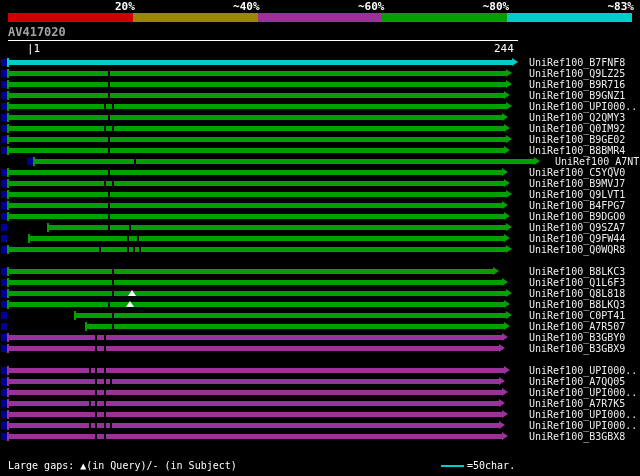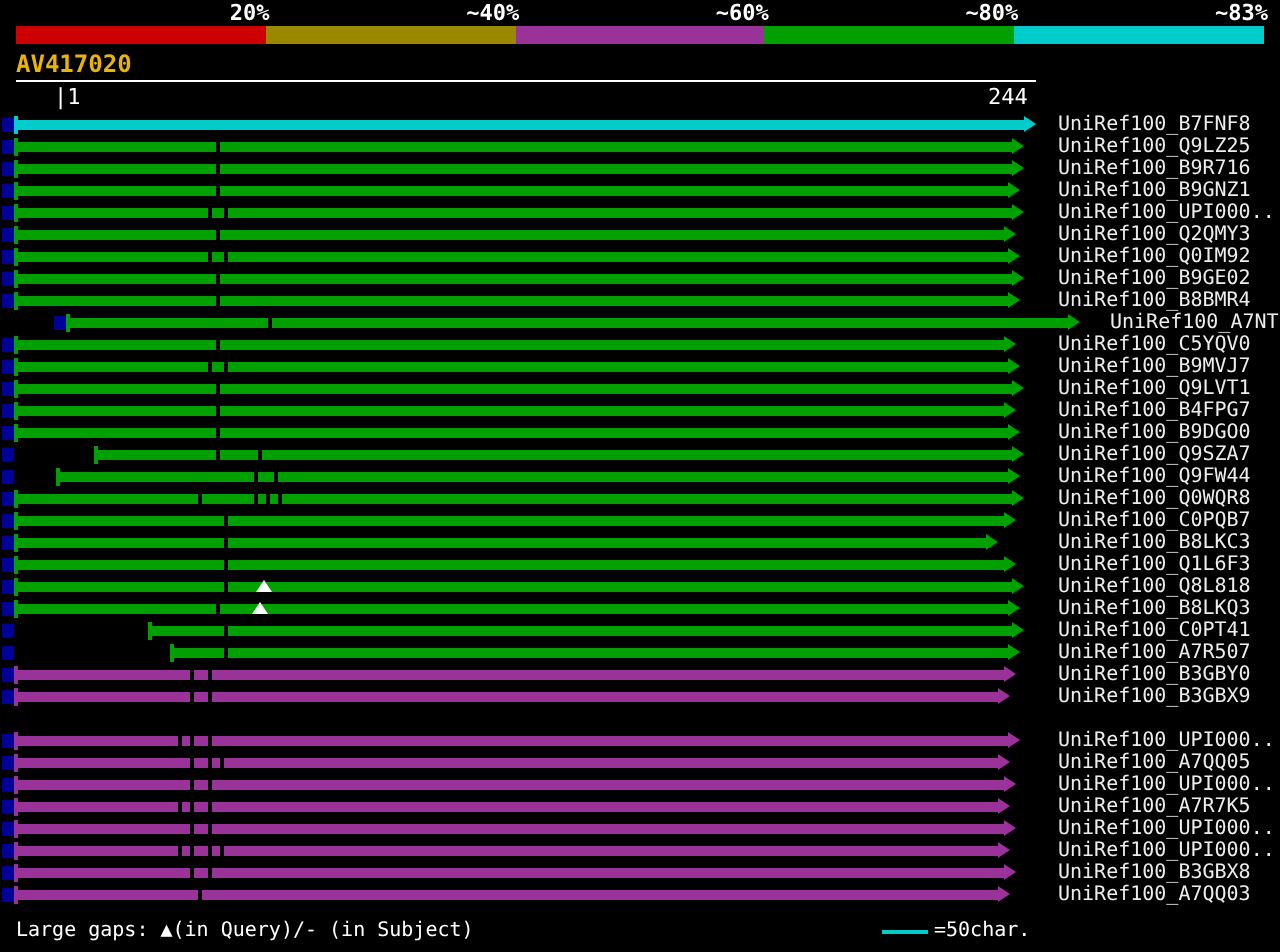--- a/index.html
+++ b/index.html
@@ -4,21 +4,21 @@
 <style>
   html,body{margin:0;padding:0;}
   body{
     width:640px;height:476px;background:#000;position:relative;overflow:hidden;
     font-family:"DejaVu Sans Mono","Liberation Mono",monospace;
   }
   .seg-label{position:absolute;top:1px;width:60px;text-align:right;color:#fff;
              font-size:11px;font-weight:bold;line-height:11px;white-space:nowrap;}
   #scale-bar{position:absolute;left:8px;top:13px;height:9px;width:624px;display:flex;}
   .seg{height:9px;}
-  #query-name{position:absolute;left:8px;top:26px;color:#eab308;font-size:12px;
+  #query-name{position:absolute;left:8px;top:26px;color:#a3a3a3;font-size:12px;
               font-weight:bold;line-height:12px;letter-spacing:0;}
   #sep{position:absolute;left:8px;top:40px;width:510px;height:1px;background:#fff;}
   .ruler-label{position:absolute;top:43px;color:#fff;font-size:11px;line-height:11px;white-space:nowrap;}
   #plot{position:absolute;left:0;top:57px;width:640px;height:397px;}
   .row{position:absolute;left:0;width:640px;height:11px;}
   .marker{position:absolute;left:1px;top:2px;width:6px;height:7px;background:#000099;}
   .bar{position:absolute;top:3px;height:5px;}
   .tick{position:absolute;top:1px;width:2px;height:9px;}
   .arrow{position:absolute;top:1px;width:0;height:0;
          border-top:4px solid transparent;border-bottom:4px solid transparent;
@@ -201,28 +201,20 @@
       <div class="marker"></div>
       <div class="tick" style="left: 7px; background: rgb(0, 160, 0);"></div>
       <div class="bar" style="left: 8px; width: 498.704px; background: rgb(0, 160, 0);"></div>
       <div class="arrow" style="left: 505.704px; border-left-color: rgb(0, 160, 0);"></div>
       <div class="gap" style="left: 99.3457px;"></div>
       <div class="gap" style="left: 126.63px;"></div>
       <div class="gap" style="left: 132.926px;"></div>
       <div class="gap" style="left: 139.222px;"></div>
       <div class="hit-label">UniRef100_Q0WQR8</div>
     </div>
-    <div class="row" style="top: 198px;">
-      <div class="marker"></div>
-      <div class="tick" style="left: 7px; background: rgb(0, 160, 0);"></div>
-      <div class="bar" style="left: 8px; width: 494.506px; background: rgb(0, 160, 0);"></div>
-      <div class="arrow" style="left: 501.506px; border-left-color: rgb(0, 160, 0);"></div>
-      <div class="gap" style="left: 111.938px;"></div>
-      <div class="hit-label">UniRef100_C0PQB7</div>
-    </div>
     <div class="row" style="top: 209px;">
       <div class="marker"></div>
       <div class="tick" style="left: 7px; background: rgb(0, 160, 0);"></div>
       <div class="bar" style="left: 8px; width: 486.111px; background: rgb(0, 160, 0);"></div>
       <div class="arrow" style="left: 493.111px; border-left-color: rgb(0, 160, 0);"></div>
       <div class="gap" style="left: 111.938px;"></div>
       <div class="hit-label">UniRef100_B8LKC3</div>
     </div>
     <div class="row" style="top: 220px;">
       <div class="marker"></div>
@@ -345,25 +337,17 @@
     </div>
     <div class="row" style="top: 374px;">
       <div class="marker"></div>
       <div class="tick" style="left: 7px; background: rgb(153, 51, 153);"></div>
       <div class="bar" style="left: 8px; width: 494.506px; background: rgb(153, 51, 153);"></div>
       <div class="arrow" style="left: 501.506px; border-left-color: rgb(153, 51, 153);"></div>
       <div class="gap" style="left: 95.1481px;"></div>
       <div class="gap" style="left: 103.543px;"></div>
       <div class="hit-label">UniRef100_B3GBX8</div>
     </div>
-    <div class="row" style="top: 385px;">
-      <div class="marker"></div>
-      <div class="tick" style="left: 7px; background: rgb(153, 51, 153);"></div>
-      <div class="bar" style="left: 8px; width: 492.407px; background: rgb(153, 51, 153);"></div>
-      <div class="arrow" style="left: 499.407px; border-left-color: rgb(153, 51, 153);"></div>
-      <div class="gap" style="left: 99.3457px;"></div>
-      <div class="hit-label">UniRef100_A7QQ03</div>
-    </div>
   </div>
 
 <div id="footer-legend">Large gaps: ▲(in Query)/- (in Subject)</div>
 <div id="char-scale-line" style="background: rgb(0, 204, 204);"></div>
 <div id="char-scale-label">=50char.</div>
 
 </body></html>

